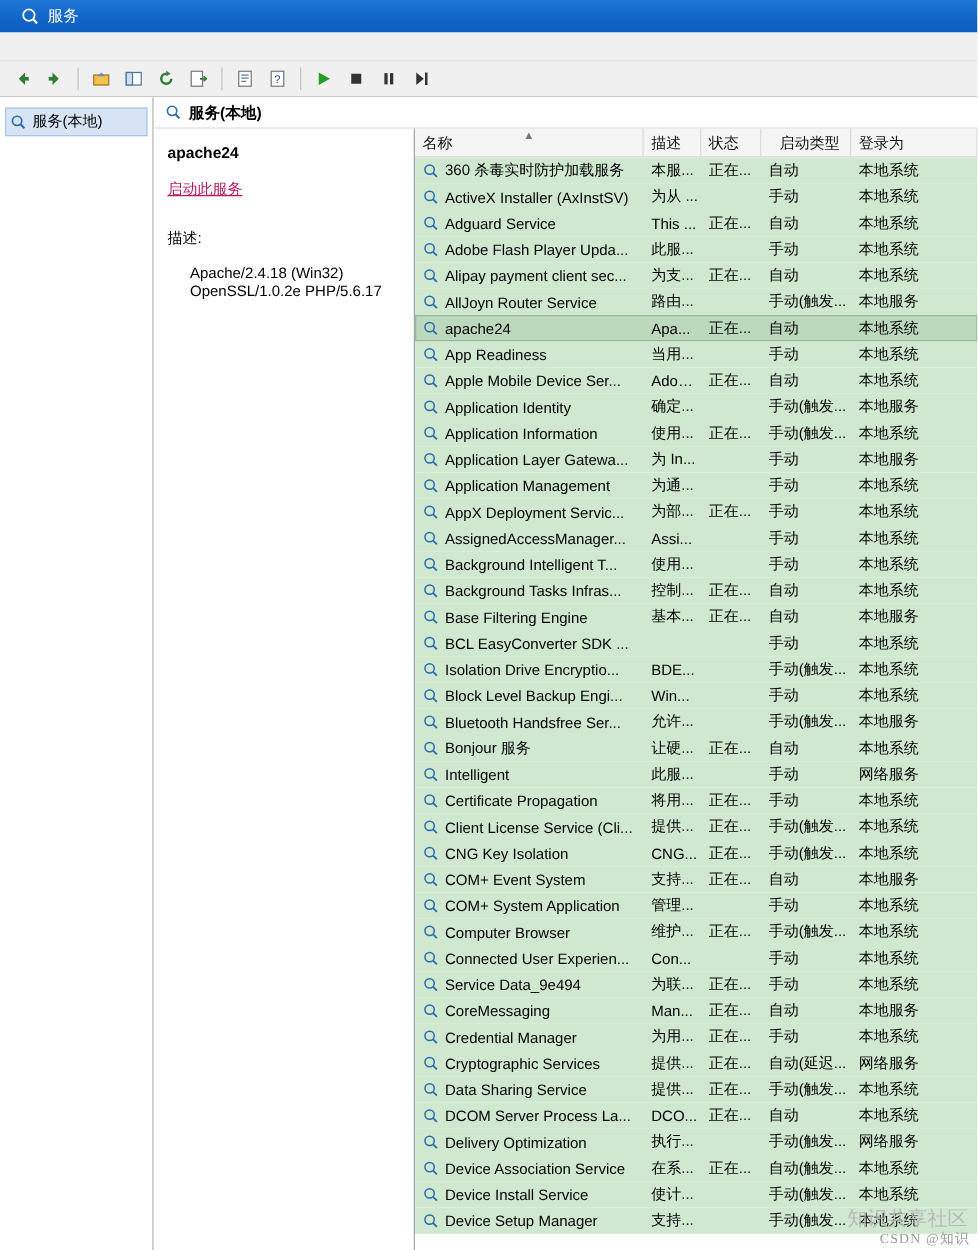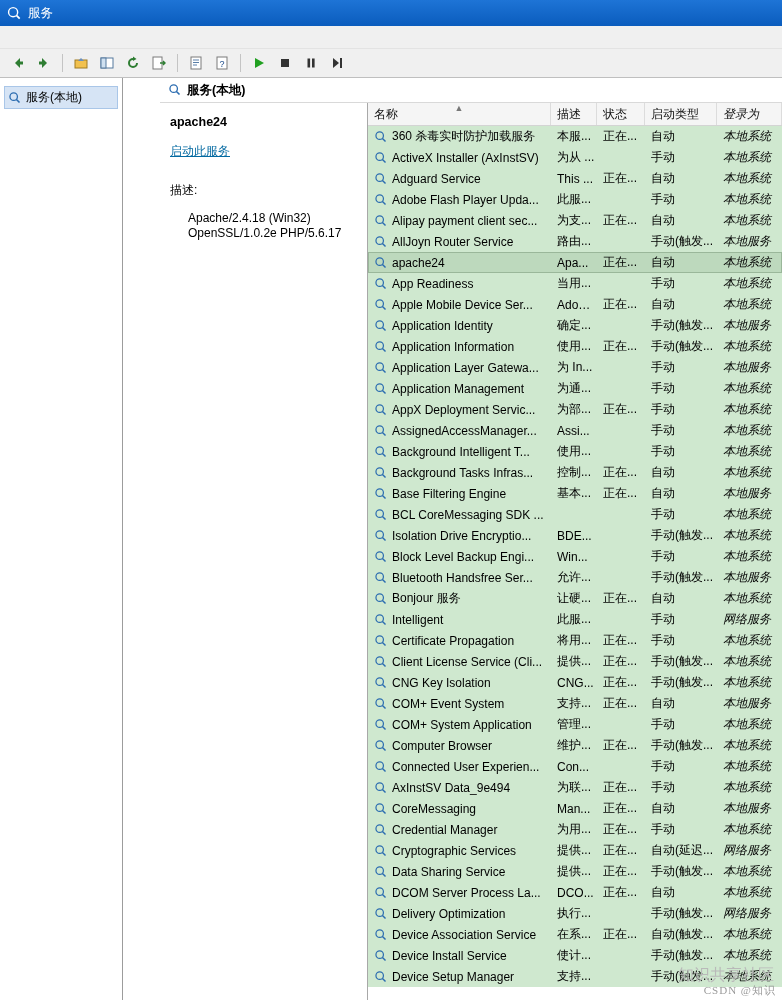--- a/index.html
+++ b/index.html
@@ -23,21 +23,21 @@
     background: #f0f0f0;
   }
   
   .titlebar {
     height: 26px;
     background: #0a63c9;
     background: linear-gradient(#1e74d6, #0a5cbd);
     color: #ffffff;
     display: flex;
     align-items: center;
-    padding-left: 6px;
+    padding-left: 16px;
     font-size: 12.5px;
   }
   .titlebar .tb-icon {
     width: 16px;
     height: 16px;
     margin-right: 6px;
     display: inline-flex;
     align-items: center;
     justify-content: center;
   }
@@ -80,21 +80,20 @@
     height: 18px;
     background: #c4c4c4;
     margin: 0 4px;
   }
   
   .body {
     flex: 1;
     display: flex;
     background: #ffffff;
     min-height: 0;
-    gap: 36px;
   }
   .tree-pane {
     width: 122px;
     border-right: 1px solid #9c9c9c;
     background: #ffffff;
     padding-top: 6px;
     flex: 0 0 122px;
   }
   .tree-item {
     display: flex;
@@ -138,21 +137,21 @@
     padding: 12px 10px 0 10px;
     border-right: 1px solid #a8a8a8;
     box-sizing: border-box;
   }
   .detail-title {
     font-weight: bold;
     font-size: 12.5px;
     margin-bottom: 14px;
   }
   .detail-link {
-    color: #0369a1;
+    color: #be185d;
     text-decoration: underline;
     font-size: 12px;
     cursor: pointer;
     display: inline-block;
     margin-bottom: 22px;
   }
   .detail-desc-label {
     font-size: 12px;
     margin-bottom: 12px;
   }
@@ -228,22 +227,22 @@
   .gearicon {
     flex: 0 0 14px;
     width: 14px;
     height: 14px;
     display: inline-block;
   }
   
   .c-name  { width: 183px; flex: 0 0 183px; }
   .c-desc  { width: 46px;  flex: 0 0 46px; }
   .c-state { width: 48px;  flex: 0 0 48px; }
-  .c-start { width: 72px;  flex: 0 0 72px; }
-  .c-logon { flex: 1 1 auto; min-width: 0; font-style: italic; }
+  .c-start { width: 72px;  flex: 0 0 72px; justify-content: center; }
+  .c-logon { flex: 1 1 auto; min-width: 0; }
 
   .watermark {
     position: absolute;
     right: 6px;
     bottom: 2px;
     font-size: 11px;
     color: #9a9a9a;
     letter-spacing: 1px;
     pointer-events: none;
     font-family: Liberation Serif, serif;
@@ -649,21 +648,21 @@
                 <div class="cell c-state">正在...</div>
                 <div class="cell c-start">自动</div>
                 <div class="cell c-logon">本地服务</div>
               </div>
               <div class="row">
                 <div class="cell name c-name">
                   <span class="gearicon"><svg width="13" height="13" viewBox="0 0 16 16">
                       <circle cx="7" cy="7" r="4.6" fill="none" stroke="#2b6cb0" stroke-width="1.5"></circle>
                       <line x1="10.4" y1="10.4" x2="14.2" y2="14.2" stroke="#2b6cb0" stroke-width="1.8"></line>
                     </svg></span>
-                  <span>BCL CoreMessaging SDK ...</span>
+                  <span>BCL EasyConverter SDK ...</span>
                 </div>
                 <div class="cell c-desc"></div>
                 <div class="cell c-state"></div>
                 <div class="cell c-start">手动</div>
                 <div class="cell c-logon">本地系统</div>
               </div>
               <div class="row">
                 <div class="cell name c-name">
                   <span class="gearicon"><svg width="13" height="13" viewBox="0 0 16 16">
                       <circle cx="7" cy="7" r="4.6" fill="none" stroke="#2b6cb0" stroke-width="1.5"></circle>
@@ -818,21 +817,21 @@
                 <div class="cell c-state"></div>
                 <div class="cell c-start">手动</div>
                 <div class="cell c-logon">本地系统</div>
               </div>
               <div class="row">
                 <div class="cell name c-name">
                   <span class="gearicon"><svg width="13" height="13" viewBox="0 0 16 16">
                       <circle cx="7" cy="7" r="4.6" fill="none" stroke="#2b6cb0" stroke-width="1.5"></circle>
                       <line x1="10.4" y1="10.4" x2="14.2" y2="14.2" stroke="#2b6cb0" stroke-width="1.8"></line>
                     </svg></span>
-                  <span>AxInstSV Data_9e494</span>
+                  <span>Service Data_9e494</span>
                 </div>
                 <div class="cell c-desc">为联...</div>
                 <div class="cell c-state">正在...</div>
                 <div class="cell c-start">手动</div>
                 <div class="cell c-logon">本地系统</div>
               </div>
               <div class="row">
                 <div class="cell name c-name">
                   <span class="gearicon"><svg width="13" height="13" viewBox="0 0 16 16">
                       <circle cx="7" cy="7" r="4.6" fill="none" stroke="#2b6cb0" stroke-width="1.5"></circle>

